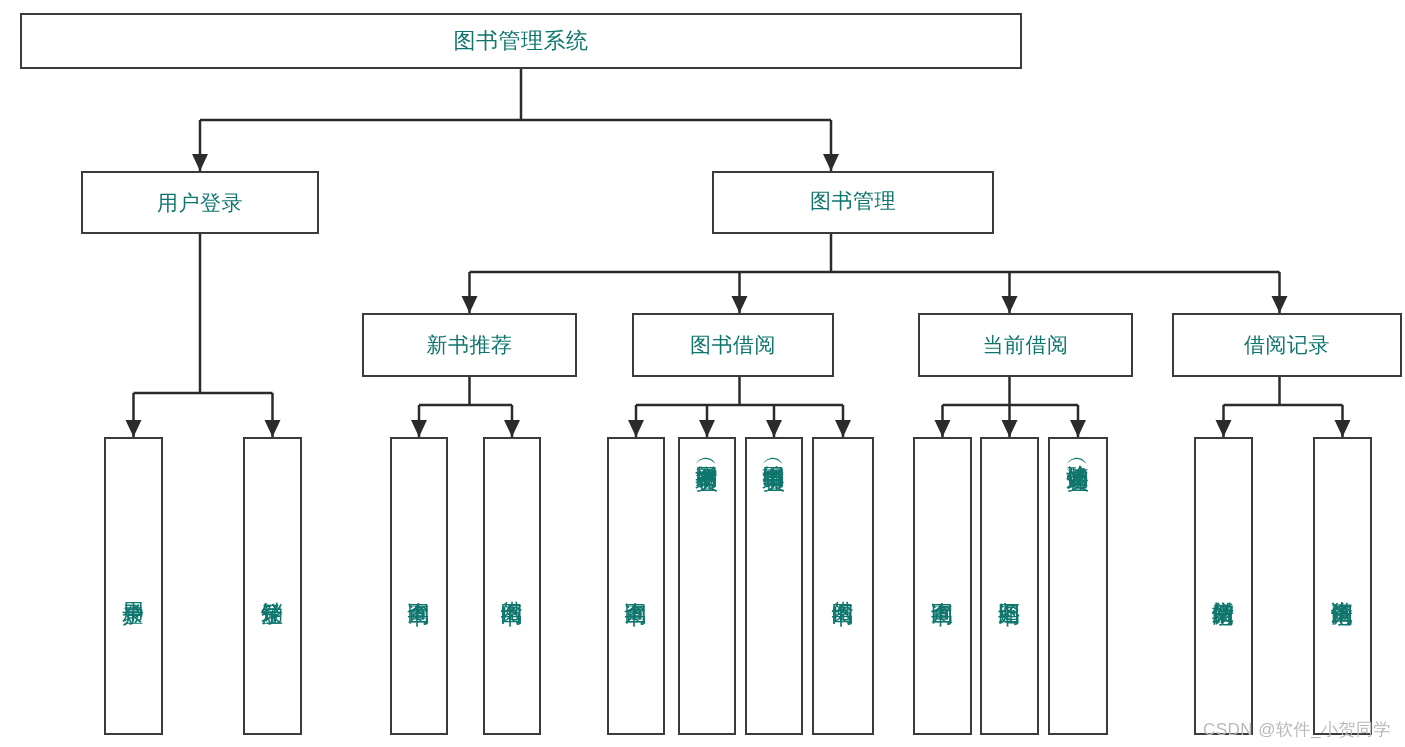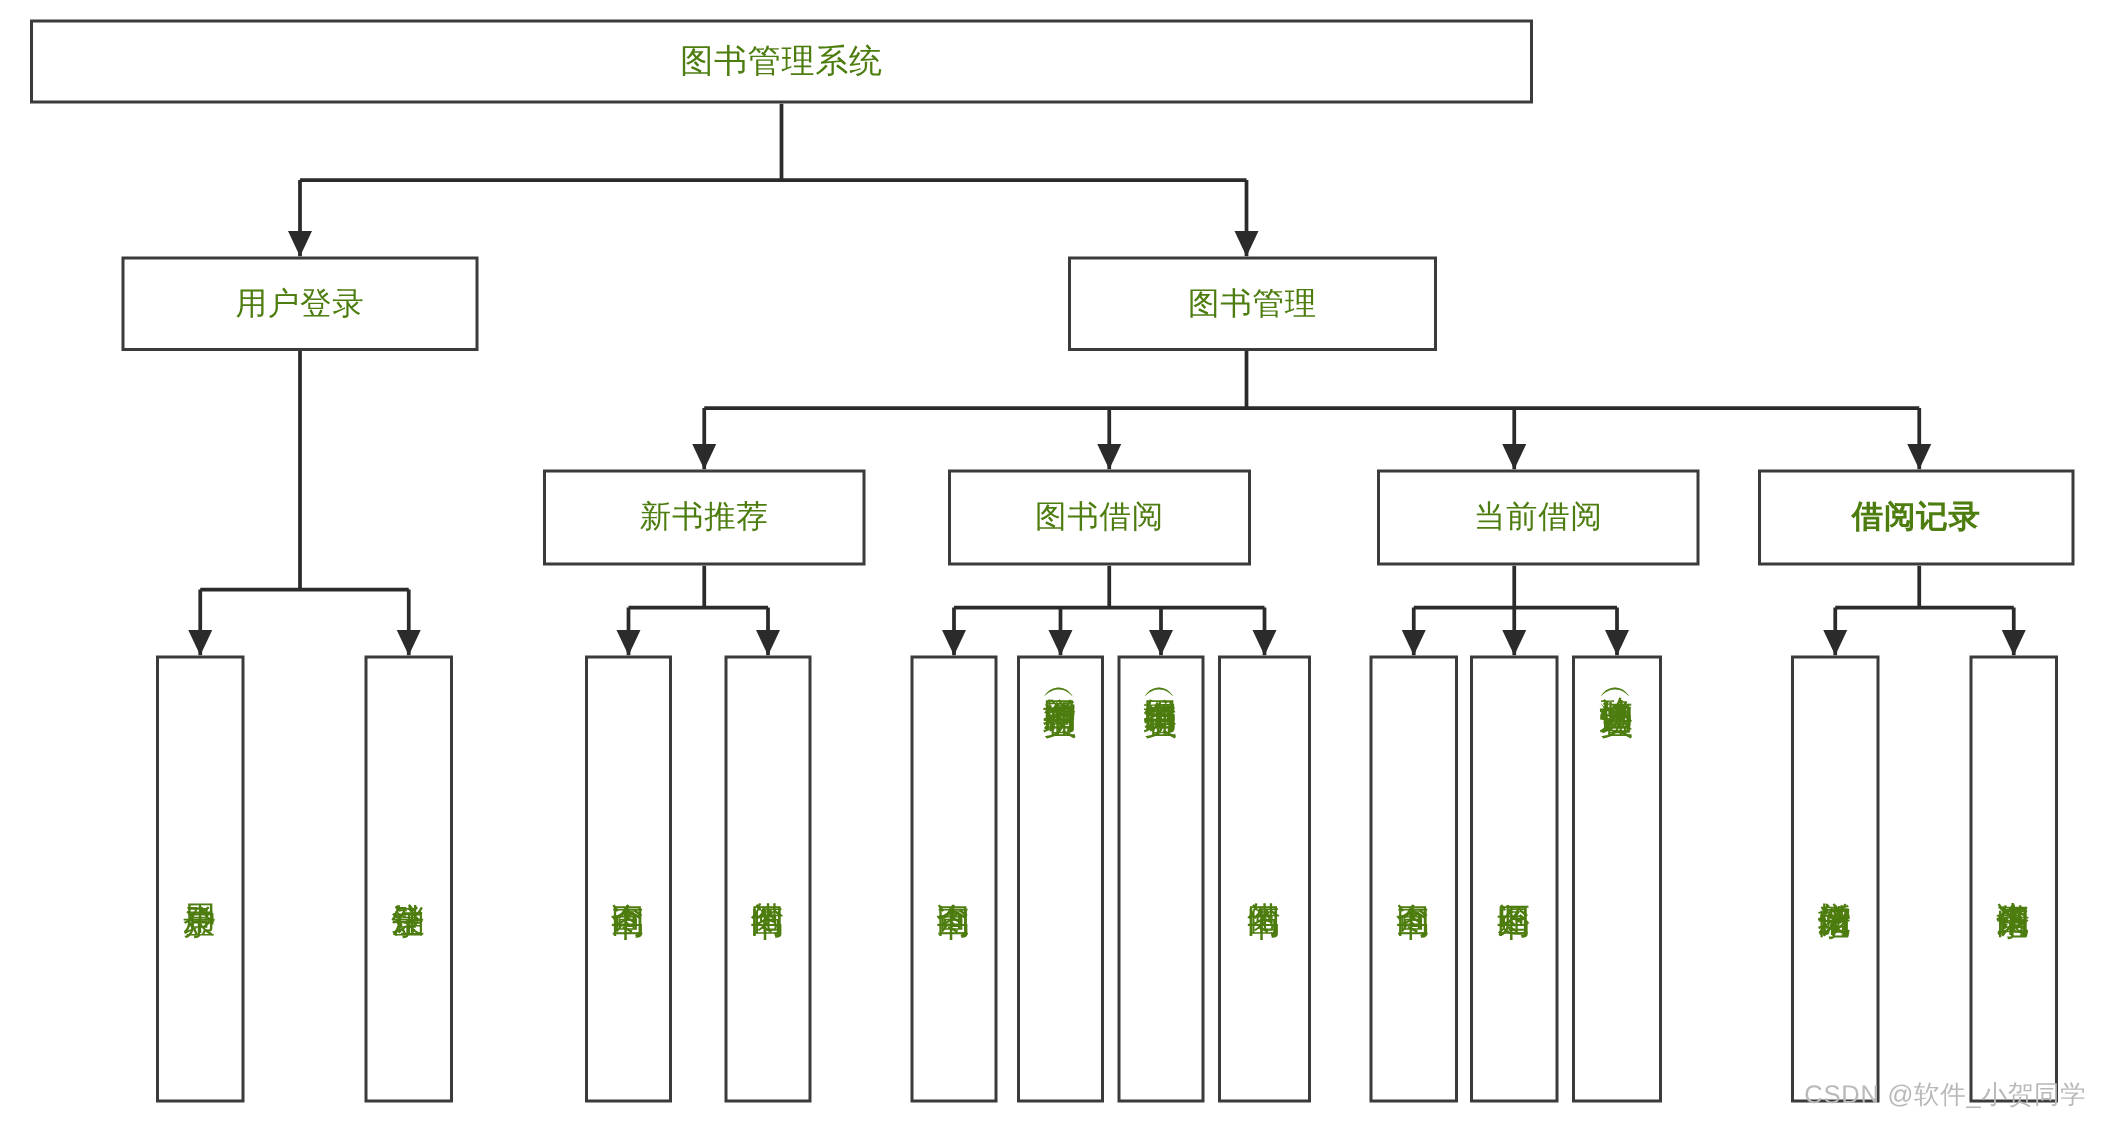--- a/index.html
+++ b/index.html
@@ -25,21 +25,21 @@
     height: 747px;
   }
   .node {
     position: absolute;
     box-sizing: border-box;
     border: 2px solid #3b3b3b;
     background: #ffffff;
     display: flex;
     align-items: center;
     justify-content: center;
-    color: #4d7c0f;
+    color: #0f766e;
   }
   .node .label {
     display: block;
     text-align: center;
     line-height: 1.14;
     letter-spacing: 0.5px;
   }
   .node.horizontal .label {
     font-size: 21px;
     white-space: nowrap;
@@ -130,33 +130,33 @@
       <line x1="1342.5" y1="405" x2="1342.5" y2="437" stroke="#2b2b2b" stroke-width="2.5"></line>
       <path d="M 1334.5 420 L 1350.5 420 L 1342.5 437 Z" fill="#2b2b2b"></path>
     </svg>
   <div id="nodes">
       <div class="node horizontal root" style="left: 20px; top: 13px; width: 1002px; height: 56px;">
         <span class="label">图书管理系统</span>
       </div>
       <div class="node horizontal" style="left: 81px; top: 171px; width: 238px; height: 63px;">
         <span class="label">用户登录</span>
       </div>
-      <div class="node horizontal" style="left: 712px; top: 171px; width: 246px; height: 63px;">
+      <div class="node horizontal" style="left: 712px; top: 171px; width: 282px; height: 63px; font-family: Liberation Mono, monospace;">
         <span class="label">图书管理</span>
       </div>
       <div class="node horizontal" style="left: 362px; top: 313px; width: 215px; height: 64px;">
         <span class="label">新书推荐</span>
       </div>
       <div class="node horizontal" style="left: 632px; top: 313px; width: 202px; height: 64px;">
         <span class="label">图书借阅</span>
       </div>
       <div class="node horizontal" style="left: 902px; top: 313px; width: 215px; height: 64px; margin-left: 16px;">
         <span class="label">当前借阅</span>
       </div>
-      <div class="node horizontal" style="left: 1172px; top: 313px; width: 211px; height: 64px; font-weight: bold;">
+      <div class="node horizontal" style="left: 1172px; top: 313px; width: 230px; height: 64px;">
         <span class="label">借阅记录</span>
       </div>
       <div class="node vertical centered" style="left: 104px; top: 437px; width: 59px; height: 298px;">
         <span class="label">用户登录</span>
       </div>
       <div class="node vertical centered" style="left: 243px; top: 437px; width: 59px; height: 298px;">
         <span class="label">注销登录</span>
       </div>
       <div class="node vertical centered" style="left: 390px; top: 437px; width: 58px; height: 298px;">
         <span class="label">查询图书</span>

